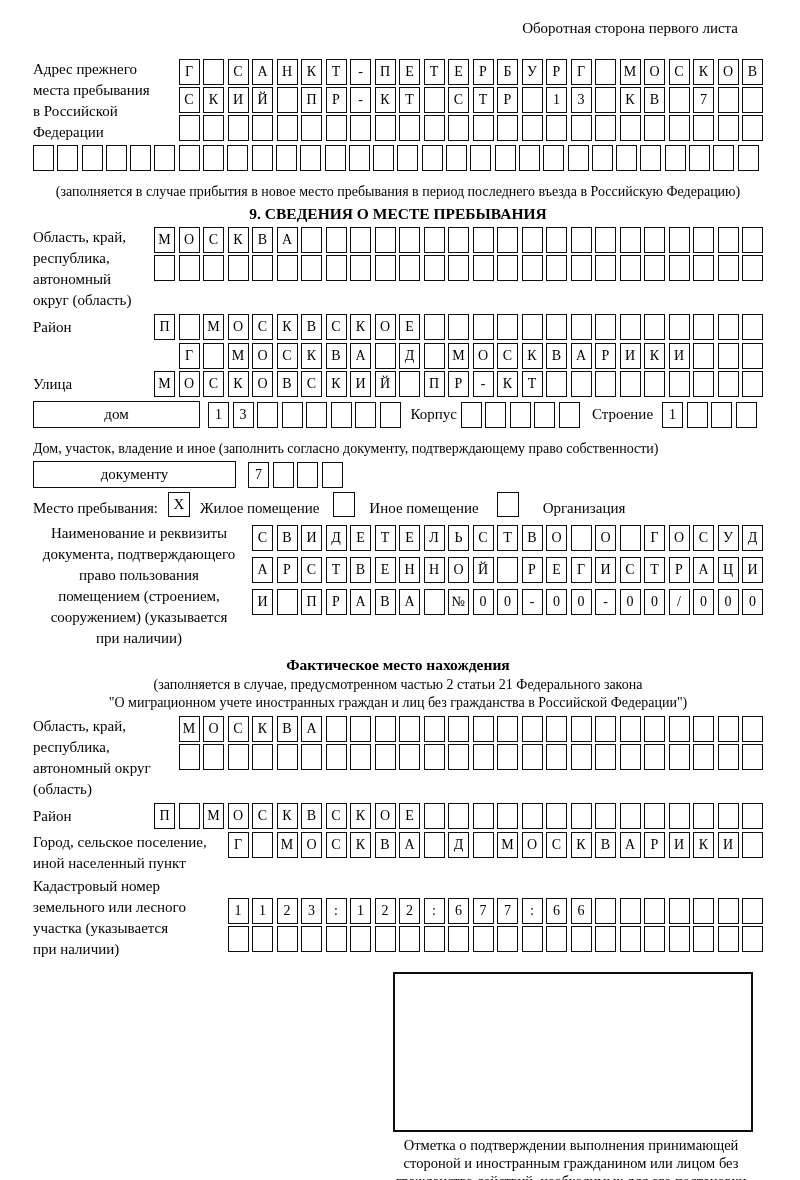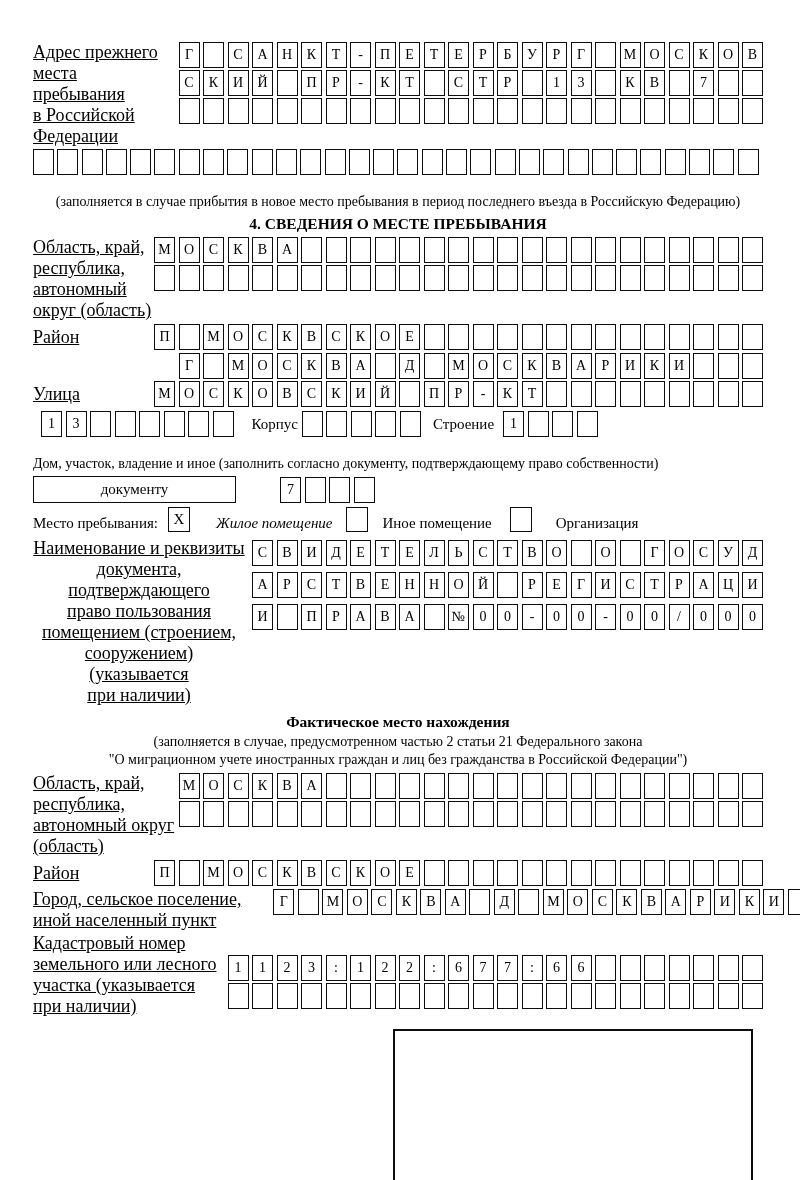--- a/index.html
+++ b/index.html
@@ -1,51 +1,52 @@
 <!DOCTYPE html>
 <html><head>
 <meta charset="utf-8">
 <style>
   html,body{margin:0;padding:0;background:#fff;}
   body{width:800px;height:1180px;font-family:"Liberation Serif",serif;color:#000;overflow:hidden;}
   .page{padding:20px 37px 0 33px;width:730px;}
   .hdr{text-align:right;font-size:15px;padding-right:25px;}
   .field{display:flex;align-items:flex-start;}
   .field.vcenter{align-items:center;}
-  .lbl{font-size:18px;line-height:21px;white-space:pre-line;flex:0 0 auto;text-decoration:underline;}
+  .lbl{font-size:15px;line-height:21px;white-space:pre-line;flex:0 0 auto;}
   .grids{margin-left:auto;display:flex;flex-direction:column;gap:2px;align-items:flex-end;}
   .cellrow{display:flex;gap:3.5px;}
   .cell{flex:0 0 auto;box-sizing:border-box;width:21px;height:26px;border:1.5px solid #0d0d0d;
         display:flex;align-items:center;justify-content:center;font-size:14px;line-height:1;background:#fff;}
   .fullrow{margin-top:2px;}
   .fullrow .cell{width:21px;}
-  .note{font-size:14px;line-height:17px;margin-top:18px;font-family:Liberation Serif, serif;}
+  .note{font-size:14px;line-height:17px;margin-top:12px;font-family:Liberation Serif, serif;}
   .center{text-align:center;}
   .sec-title{font-weight:bold;font-size:15.5px;text-align:center;margin-top:4px;line-height:19px;}
-  .m2{margin-top:2px;}.m3{margin-top:3px;gap:32px;}.m4{margin-top:4px;}.m6{margin-top:6px;text-align:center;}
+  .m2{margin-top:2px;}.m3{margin-top:3px;}.m4{margin-top:4px;}.m6{margin-top:6px;text-align:center;}
   .widebox{box-sizing:border-box;height:27px;border:1.5px solid #0d0d0d;display:flex;align-items:center;
            justify-content:center;font-size:15px;flex:0 0 auto;}
   .domrow{display:flex;align-items:center;margin-top:4px;}
   .inline-lbl{font-size:15px;flex:0 0 auto;}
   .cb{box-sizing:border-box;width:22px;height:25px;border:1.5px solid #0d0d0d;display:flex;
       align-items:center;justify-content:center;font-size:15px;flex:0 0 auto;background:#fff;}
   .mesto{display:flex;align-items:flex-end;margin-top:4px;font-size:15px;}
   .mesto-note{text-align:center;margin-right:110px;}
   .fact-note{font-size:14px;line-height:18px;text-align:center;white-space:pre-line;margin-top:2px;}
   .kad-grids{margin-left:auto;display:flex;flex-direction:column;gap:2px;align-items:flex-end;margin-top:22px;}
   .markbox{box-sizing:border-box;margin-left:360px;margin-top:12px;width:360px;height:160px;border:2px solid #0d0d0d;}
   .caption{margin-left:343px;width:390px;text-align:center;font-size:14.5px;line-height:18px;
            white-space:pre-line;margin-top:4px;}
   .w140{width:140px;}.w210{width:212px;}
 </style>
 </head>
 <body>
 
 <div class="page">
 
+  <div class="hdr">Оборотная сторона первого листа</div>
 
   <div class="field" style="margin-top:22px;">
     <div class="lbl w140">Адрес прежнего
 места пребывания
 в Российской
 Федерации</div>
     <div class="grids">
       <div class="cellrow">
           <span class="cell">Г</span>
           <span class="cell"></span>
@@ -153,21 +154,21 @@
       <span class="cell"></span>
       <span class="cell"></span>
       <span class="cell"></span>
       <span class="cell"></span>
       <span class="cell"></span>
       <span class="cell"></span>
       <span class="cell"></span>
     </div>
   <div class="note center">(заполняется в случае прибытия в новое место пребывания в период последнего въезда в Российскую Федерацию)</div>
 
-  <div class="sec-title">4. СВЕДЕНИЯ О МЕСТЕ ПРЕБЫВАНИЯ</div>
+  <div class="sec-title">9. СВЕДЕНИЯ О МЕСТЕ ПРЕБЫВАНИЯ</div>
 
   <div class="field m4">
     <div class="lbl">Область, край,
 республика,
 автономный
 округ (область)</div>
     <div class="grids">
       <div class="cellrow">
           <span class="cell">М</span>
           <span class="cell">О</span>
@@ -316,31 +317,32 @@
           <span class="cell"></span>
           <span class="cell"></span>
           <span class="cell"></span>
           <span class="cell"></span>
           <span class="cell"></span>
         </div>
     </div>
   </div>
 
   <div class="domrow">
+    <div class="widebox" style="width:167px;">дом</div>
     <div class="cellrow" style="margin-left:8px;">
         <span class="cell">1</span>
         <span class="cell">3</span>
         <span class="cell"></span>
         <span class="cell"></span>
         <span class="cell"></span>
         <span class="cell"></span>
         <span class="cell"></span>
         <span class="cell"></span>
       </div>
-    <div class="inline-lbl" style="margin-left:18px;margin-right:4px;">Корпус</div>
+    <div class="inline-lbl" style="margin-left:10px;margin-right:4px;">Корпус</div>
     <div class="cellrow">
         <span class="cell"></span>
         <span class="cell"></span>
         <span class="cell"></span>
         <span class="cell"></span>
         <span class="cell"></span>
       </div>
     <div class="inline-lbl" style="margin-left:12px;margin-right:9px;">Строение</div>
     <div class="cellrow">
         <span class="cell">1</span>
@@ -357,21 +359,21 @@
         <span class="cell">7</span>
         <span class="cell"></span>
         <span class="cell"></span>
         <span class="cell"></span>
       </div>
   </div>
 
   <div class="mesto">
     <span>Место пребывания:</span>
     <span class="cb" style="margin-left:10px;">X</span>
-    <span style="margin-left:26px;font-style:italic;">Жилое помещение</span>
+    <span style="margin-left:10px;">Жилое помещение</span>
     <span class="cb" style="margin-left:14px;"></span>
     <span style="margin-left:14px;">Иное помещение</span>
     <span class="cb" style="margin-left:18px;"></span>
     <span style="margin-left:24px;">Организация</span>
   </div>
 
   <div class="field m6">
     <div class="lbl w210">Наименование и реквизиты
 документа, подтверждающего
 право пользования

